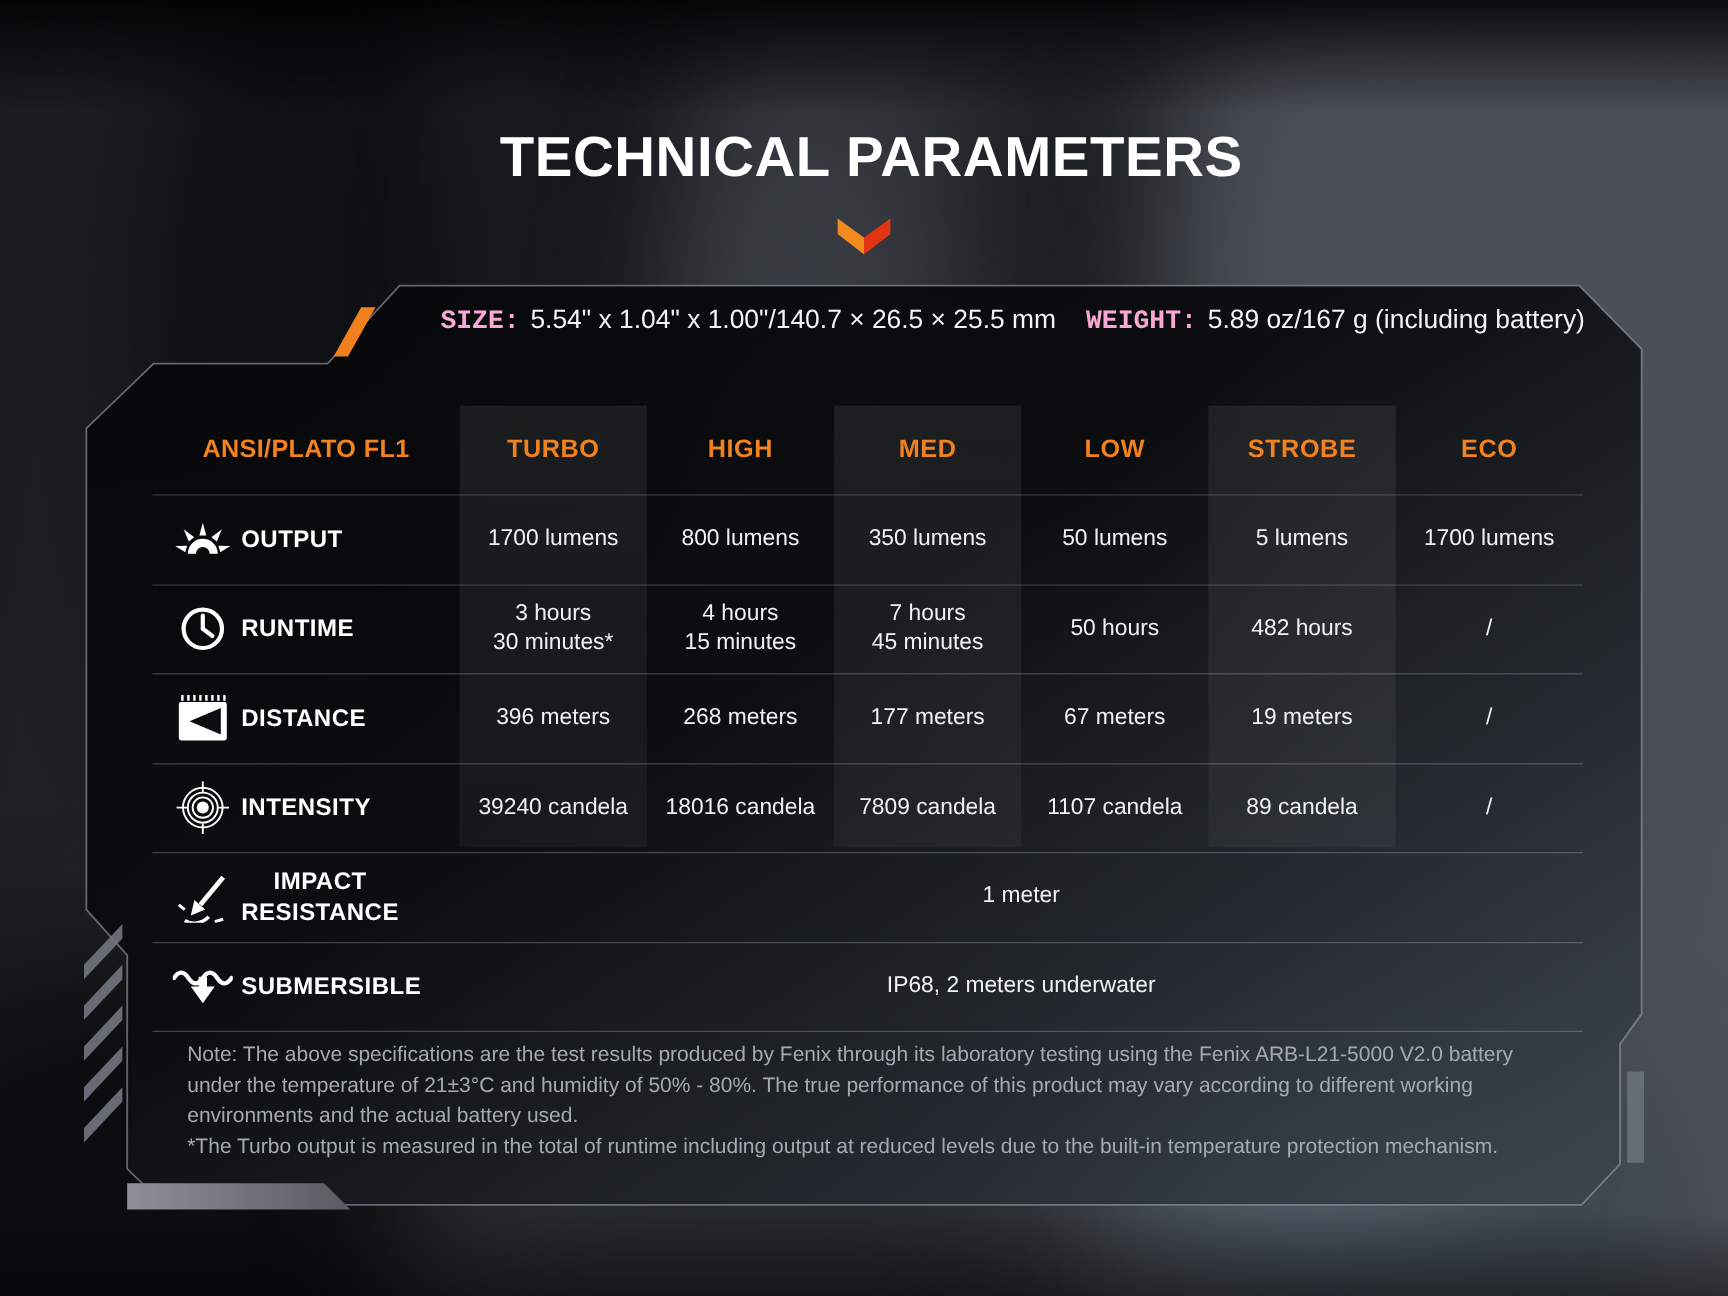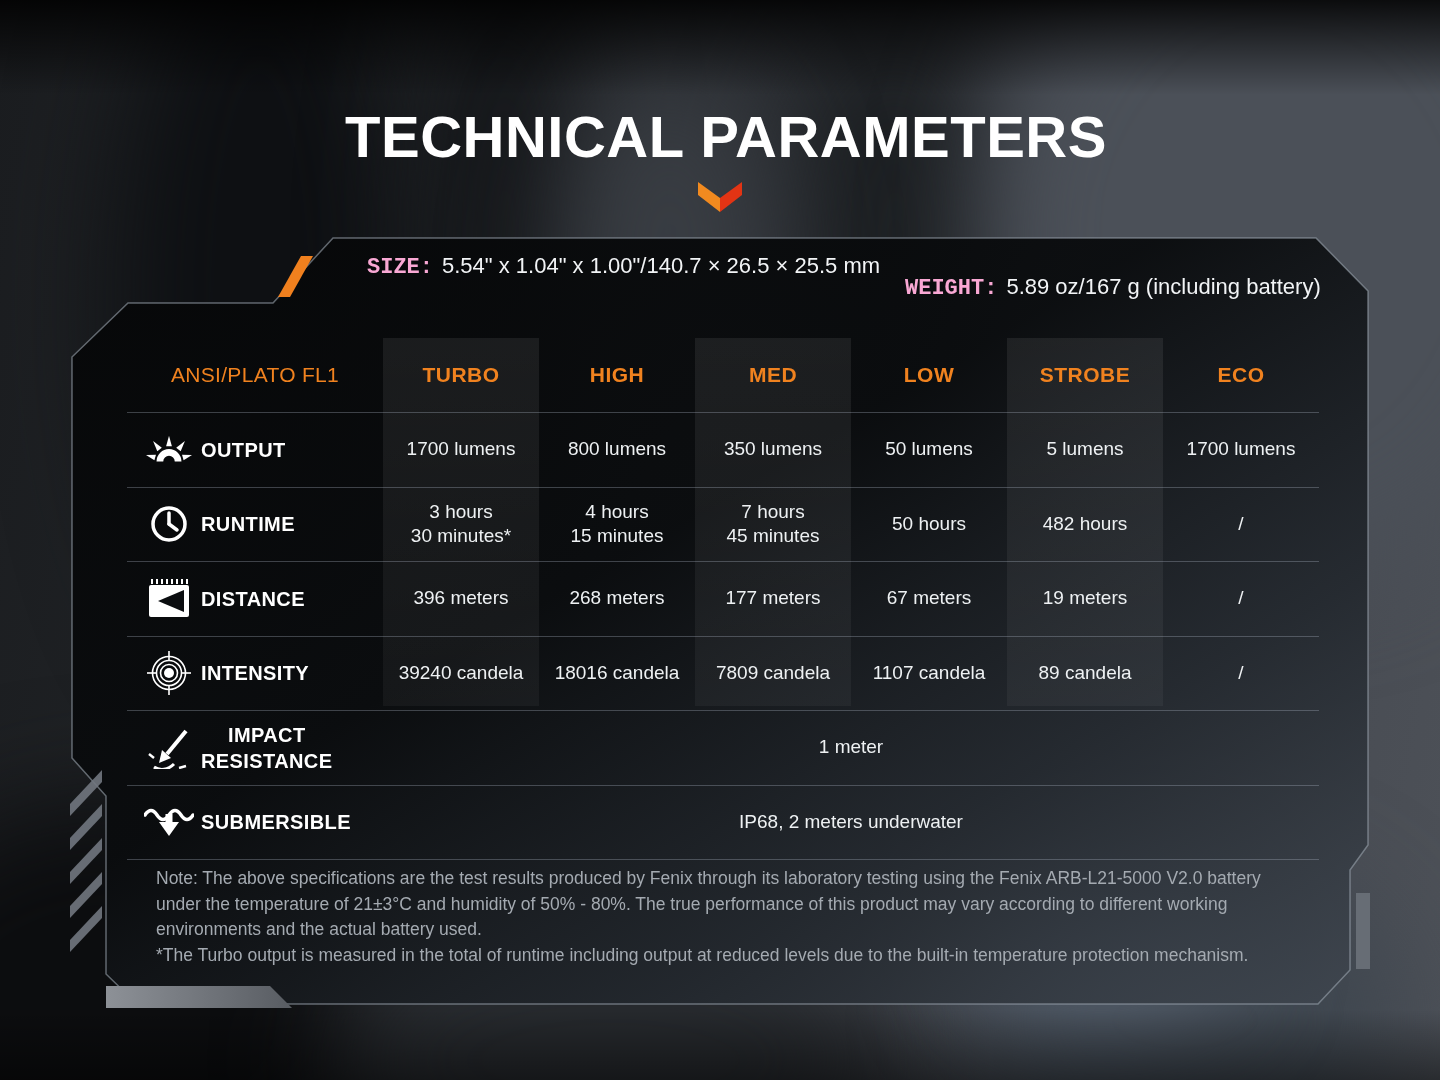--- a/index.html
+++ b/index.html
@@ -15,46 +15,46 @@
   .b5{left:560px;top:60px;width:220px;height:430px;background:#393d43;}
   .b6{left:-150px;bottom:-150px;width:540px;height:430px;background:#0c0d0f;}
   .b7{left:330px;bottom:-130px;width:560px;height:300px;background:#26292d;}
   .b8{right:40px;bottom:-90px;width:430px;height:300px;background:#3e464f;}
   .b9{right:210px;top:890px;width:260px;height:130px;background:#57616f;}
   .vignette{position:absolute;inset:0;background:
      linear-gradient(180deg,rgba(0,0,0,.85),rgba(0,0,0,0) 95px),
      linear-gradient(0deg,rgba(0,0,0,.45),rgba(0,0,0,0) 70px);}
   
   .title{position:absolute;left:0;right:0;top:103px;text-align:center;color:#fff;
-         font-size:58px;font-weight:bold;letter-spacing:.5px;padding-left:12px;}
+         font-size:47px;font-weight:bold;letter-spacing:.5px;padding-left:12px;}
   .chevron{position:absolute;left:696px;top:181px;}
   
   .frame{position:absolute;left:0;top:0;}
   
   .spec{position:absolute;top:253px;font-size:22px;color:#f2f4f6;white-space:nowrap;}
   .spec .lab{color:#f9a8d4;font-weight:bold;margin-right:9px;font-family:Liberation Mono, monospace;}
   .spec-size{left:367px;}
-  .spec-weight{left:905px;margin-top:21px;}
+  .spec-weight{left:905px;}
   .disclaimer{position:absolute;left:367px;top:288px;width:950px;font-size:13.5px;
               line-height:1.6;color:#8c9196;}
   
   .col-tint{position:absolute;top:338px;height:368px;width:156px;
             background:linear-gradient(180deg,rgba(255,255,255,.075),rgba(255,255,255,.045));}
   .tint-turbo{left:383px;}
   .tint-med{left:695px;}
   .tint-eco{left:1007px;}
   .table{position:absolute;left:127px;top:338px;width:1192px;
          border-bottom:1px solid rgba(175,185,198,.32);}
   .t-row{display:grid;grid-template-columns:256px repeat(6,156px);height:73.5px;}
   .t-row.t-head{height:74px;}
   .t-row + .t-row{border-top:1px solid rgba(175,185,198,.32);}
   .t-row.merged{grid-template-columns:256px 936px;}
   .cell{display:flex;align-items:center;justify-content:center;color:#eef1f3;
         font-size:19px;text-align:center;white-space:pre-line;line-height:1.3;}
-  .corner{color:#f0821f;font-weight:normal;font-size:21px;letter-spacing:.3px;}
+  .corner{color:#f0821f;font-weight:bold;font-size:21px;letter-spacing:.3px;}
   .col-h{color:#f0821f;font-weight:bold;font-size:21px;letter-spacing:.5px;}
   .label-cell{justify-content:flex-start;padding-left:10px;}
   .icon-box{width:64px;display:flex;align-items:center;justify-content:center;flex:0 0 64px;}
   .r-label{color:#fff;font-weight:bold;font-size:20px;letter-spacing:.4px;text-align:center;}
   
   .notes{position:absolute;left:156px;top:866px;width:1152px;font-size:17.5px;
          line-height:1.47;color:#a4aab1;}
   .notes p{margin:0;}
 </style>
 </head>

